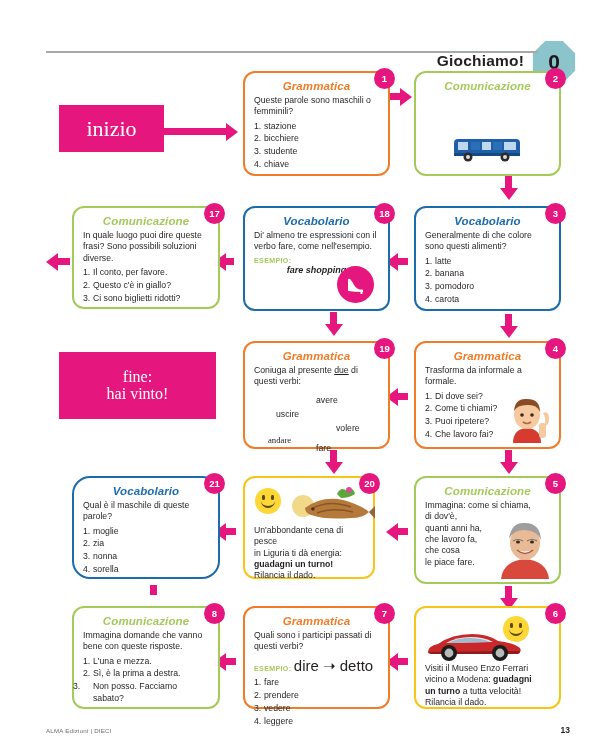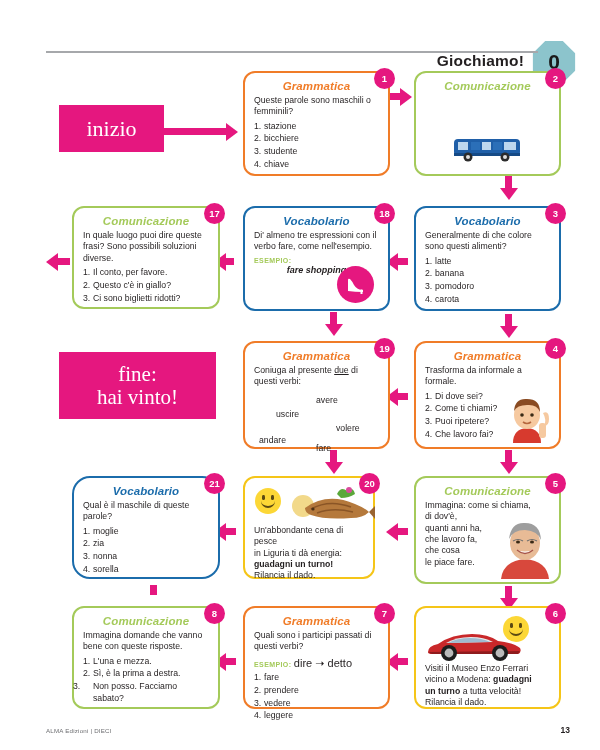--- a/index.html
+++ b/index.html
@@ -186,21 +186,21 @@
 
   <div class="arrow ar-h" style="left:222px;top:658px;width:14px;"></div>
   <div class="head head-l" style="left:214px;top:652.5px;"></div>
 
   <div class="arrow ar-v" style="left:150px;top:585px;height:10px;"></div>
 
   <div class="pinkbox" style="left:59px;top:105px;width:105px;height:47px;font-size:22px;">
     <span>inizio</span>
   </div>
 
-  <div class="pinkbox" style="left:59px;top:352px;width:157px;height:67px;font-size:21px;flex-direction:column;">
+  <div class="pinkbox" style="left:59px;top:352px;width:157px;height:67px;font-size:16px;flex-direction:column;">
     <span>fine:</span>
     <span>hai vinto!</span>
   </div>
 
   <div class="card t-gram" style="left:243px;top:71px;width:147px;height:105px;">
     <div class="badge">1</div>
     <div class="card-title">Grammatica</div>
     <div class="card-body">
       <p>Queste parole sono maschili o femminili?</p>
       <ol class="card-list">
@@ -279,21 +279,21 @@
     <div class="badge">19</div>
     <div class="card-title">Grammatica</div>
     <div class="card-body">
       <p>
         <span>Coniuga al presente </span><span class="u">due</span><span> di questi verbi:</span>
       </p>
       <div style="position:relative;height:58px;">
         <span style="position:absolute;left:62px;top:4px;">avere</span>
         <span style="position:absolute;left:22px;top:18px;">uscire</span>
         <span style="position:absolute;left:82px;top:32px;">volere</span>
-        <span style="position:absolute;left:5px;top:44px;">andare</span>
+        <span style="position:absolute;left:14px;top:44px;font-family:Liberation Serif, serif;">andare</span>
         <span style="position:absolute;left:62px;top:52px;">fare</span>
       </div>
     </div>
   </div>
 
   <div class="card t-gram" style="left:414px;top:341px;width:147px;height:108px;">
     <div class="badge">4</div>
     <div class="card-title">Grammatica</div>
     <div class="card-body">
       <p>Trasforma da informale a formale.</p>
@@ -396,21 +396,21 @@
     </div>
   </div>
 
   <div class="card t-gram" style="left:243px;top:606px;width:147px;height:103px;">
     <div class="badge">7</div>
     <div class="card-title">Grammatica</div>
     <div class="card-body">
       <p>Quali sono i participi passati di questi verbi?</p>
       <div style="margin-bottom:2px;">
         <span class="esempio-label">ESEMPIO:</span>
-        <span style="font-size:11px;">dire ➝ detto</span>
+        <span style="font-size:15px;">dire ➝ detto</span>
       </div>
       <ol class="card-list">
         <li><span class="num">1.</span><span>fare</span></li>
         <li><span class="num">2.</span><span>prendere</span></li>
         <li><span class="num">3.</span><span>vedere</span></li>
         <li><span class="num">4.</span><span>leggere</span></li>
       </ol>
     </div>
   </div>
 

